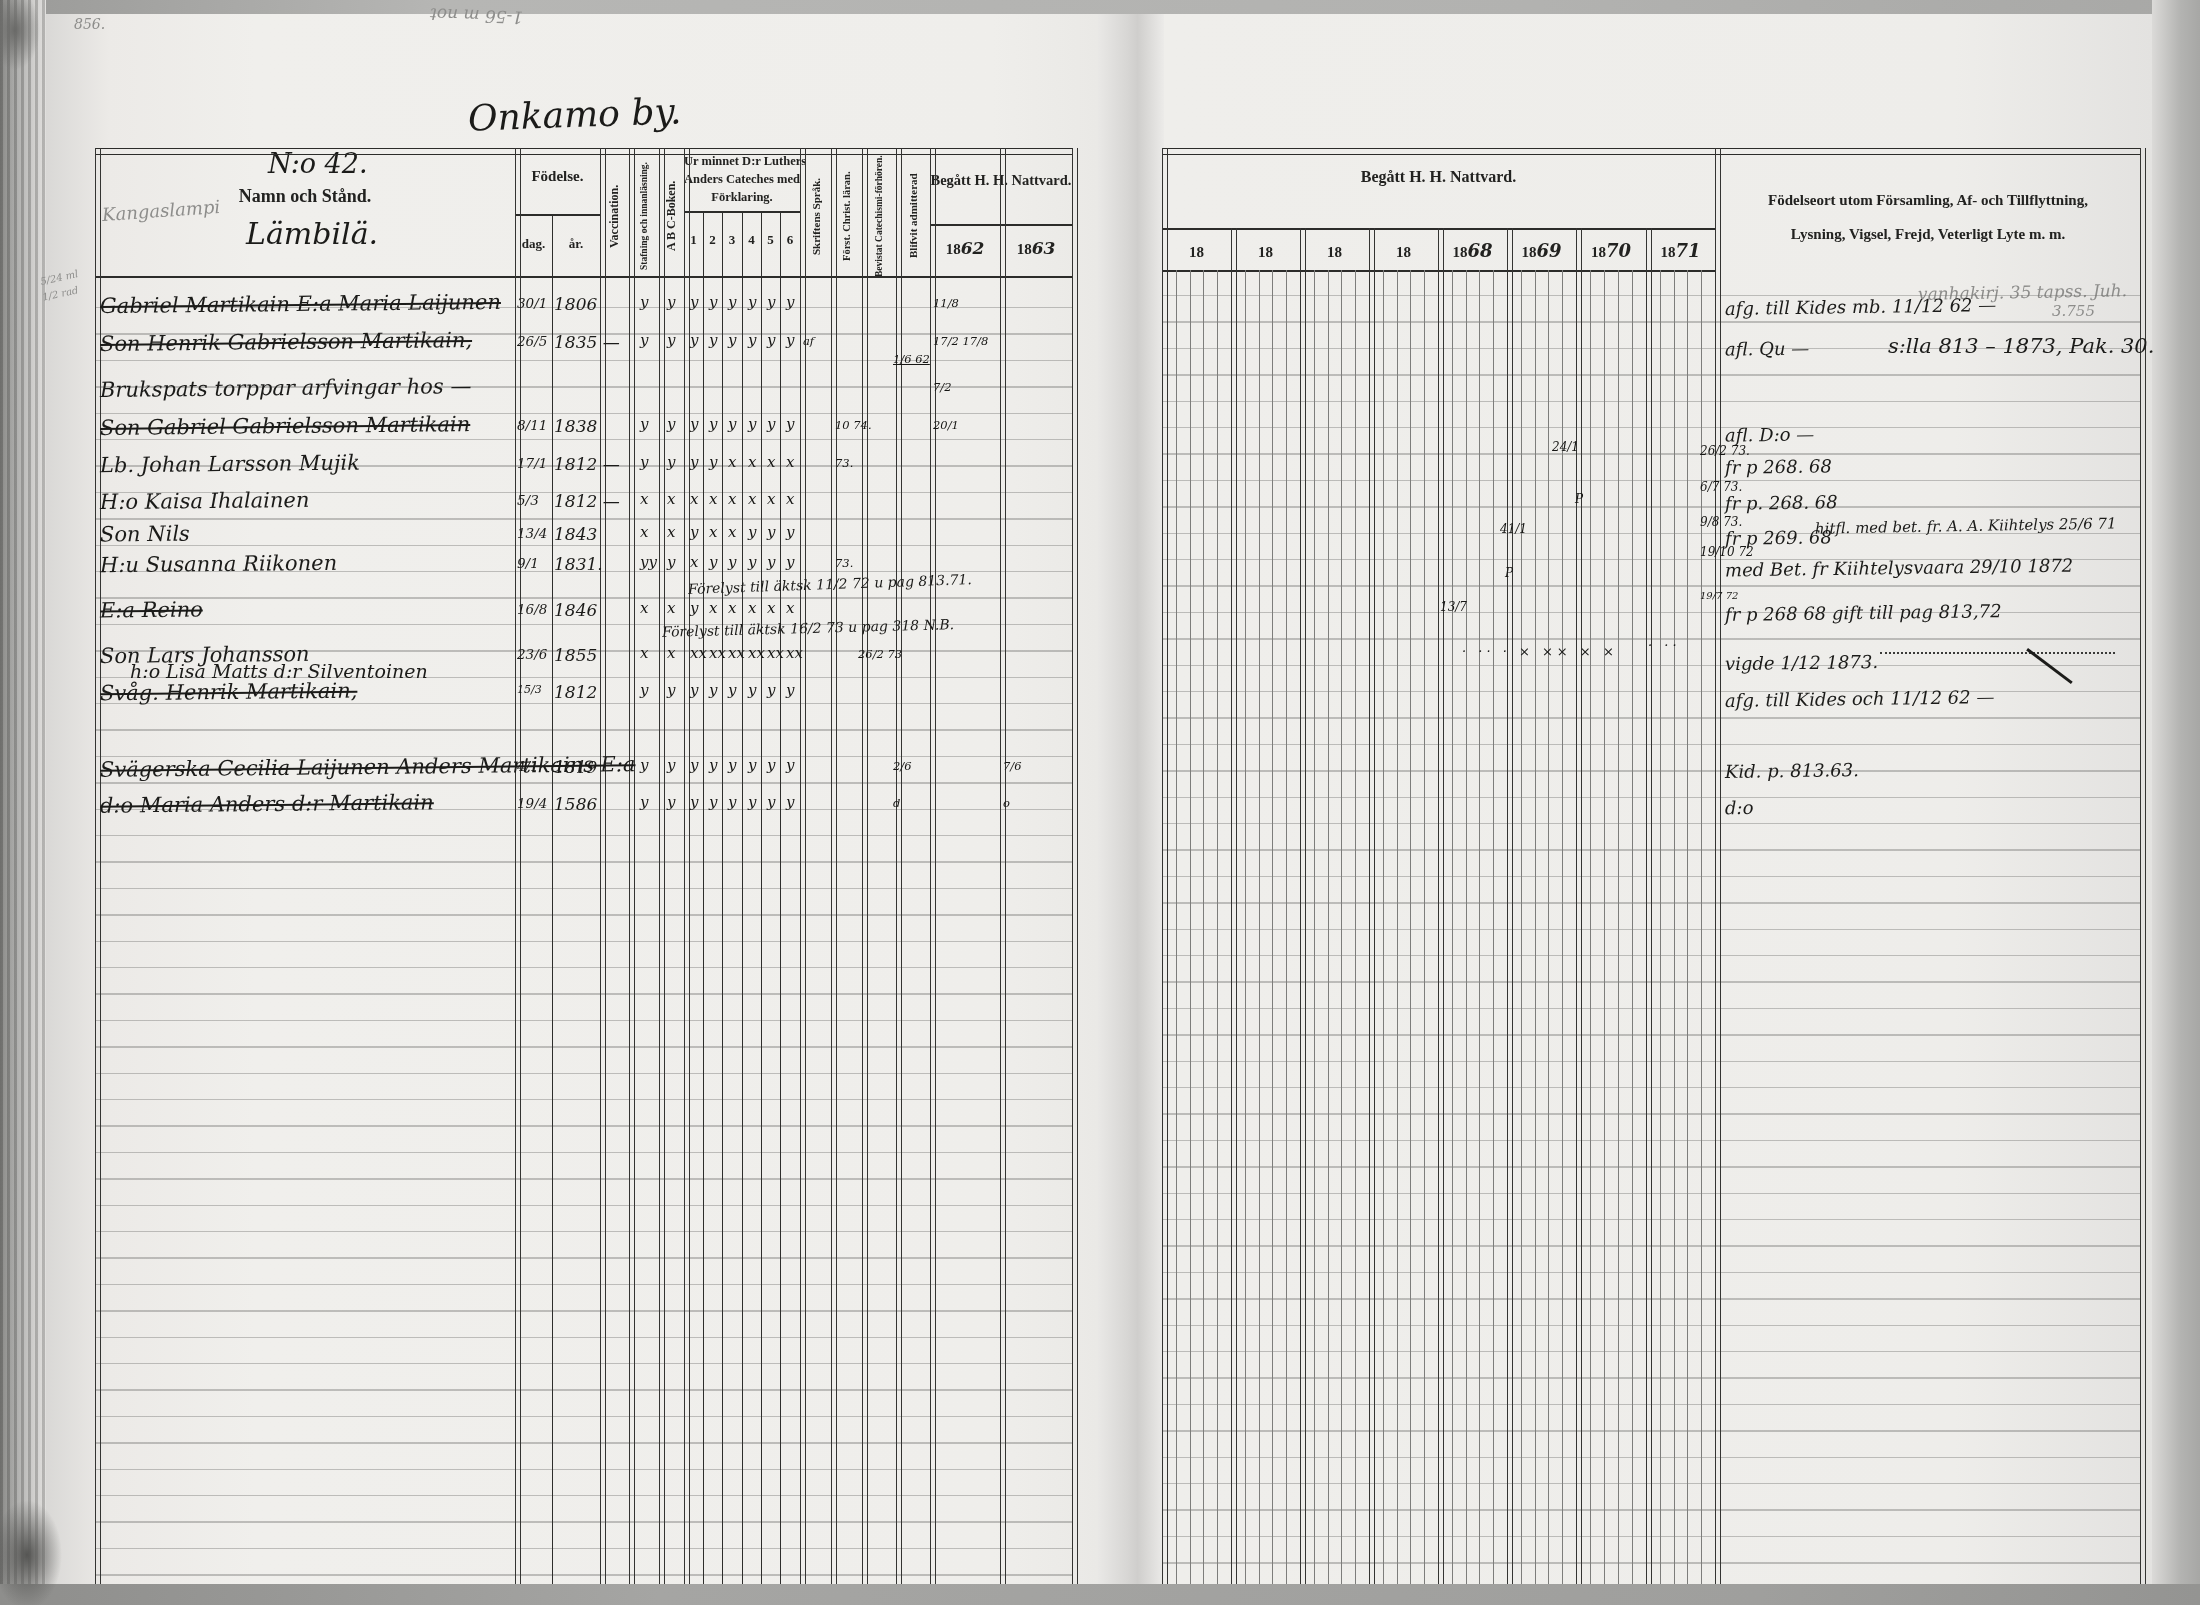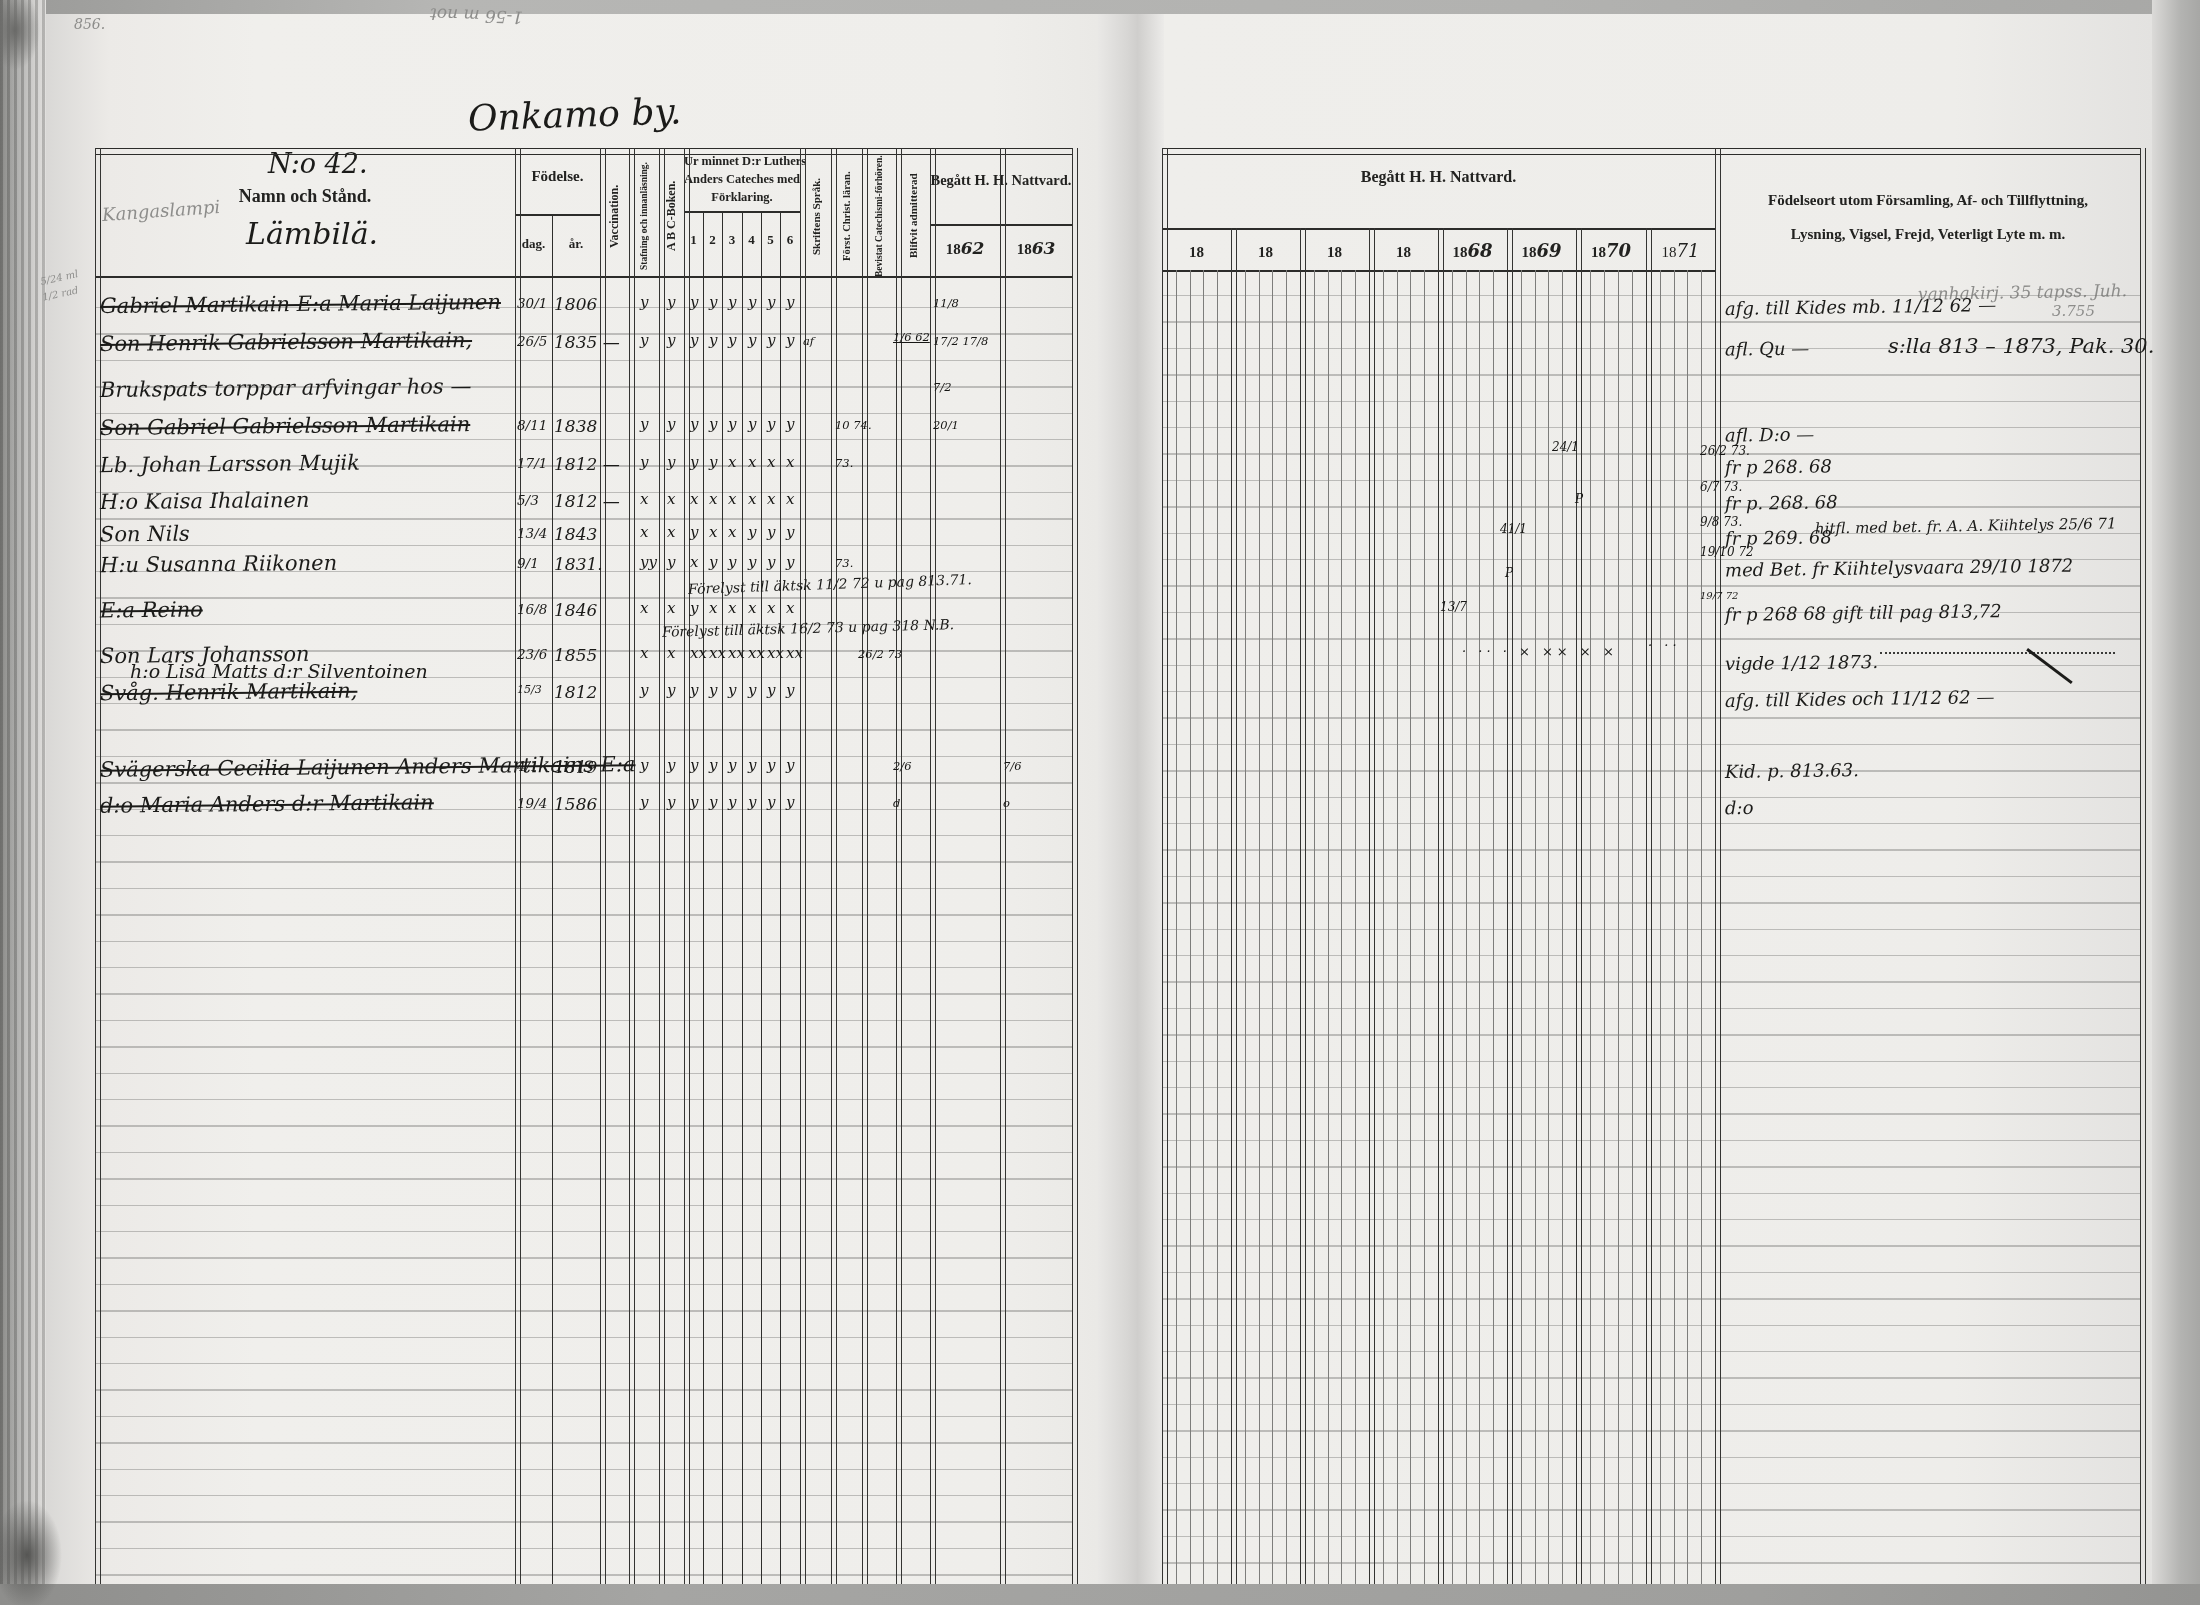--- a/index.html
+++ b/index.html
@@ -177,21 +177,21 @@
       <div class="vthin" style="left: 1673.6px; top: 270px; height: 1314px;"></div>
       <div class="vthin" style="left: 1687.4px; top: 270px; height: 1314px;"></div>
       <div class="vthin" style="left: 1701.2px; top: 270px; height: 1314px;"></div>
       <div class="printed center" style="left: 1162px; top: 240px; width: 69px; font-size: 15px; font-weight: bold;"><span>18</span><span style="font-family: &quot;DejaVu Serif&quot;, serif; font-style: italic; font-size: 18px;"></span></div>
       <div class="printed center" style="left: 1231px; top: 240px; width: 69px; font-size: 15px; font-weight: bold;"><span>18</span><span style="font-family: &quot;DejaVu Serif&quot;, serif; font-style: italic; font-size: 18px;"></span></div>
       <div class="printed center" style="left: 1300px; top: 240px; width: 69px; font-size: 15px; font-weight: bold;"><span>18</span><span style="font-family: &quot;DejaVu Serif&quot;, serif; font-style: italic; font-size: 18px;"></span></div>
       <div class="printed center" style="left: 1369px; top: 240px; width: 69px; font-size: 15px; font-weight: bold;"><span>18</span><span style="font-family: &quot;DejaVu Serif&quot;, serif; font-style: italic; font-size: 18px;"></span></div>
       <div class="printed center" style="left: 1438px; top: 240px; width: 69px; font-size: 15px; font-weight: bold;"><span>18</span><span style="font-family: &quot;DejaVu Serif&quot;, serif; font-style: italic; font-size: 18px;">68</span></div>
       <div class="printed center" style="left: 1507px; top: 240px; width: 69px; font-size: 15px; font-weight: bold;"><span>18</span><span style="font-family: &quot;DejaVu Serif&quot;, serif; font-style: italic; font-size: 18px;">69</span></div>
       <div class="printed center" style="left: 1576px; top: 240px; width: 70px; font-size: 15px; font-weight: bold;"><span>18</span><span style="font-family: &quot;DejaVu Serif&quot;, serif; font-style: italic; font-size: 18px;">70</span></div>
-      <div class="printed center" style="left: 1646px; top: 240px; width: 69px; font-size: 15px; font-weight: normal;"><span>18</span><span style="font-family: &quot;DejaVu Serif&quot;, serif; font-style: italic; font-size: 18px;">71</span></div>
+      <div class="printed center" style="left: 1646px; top: 240px; width: 69px; font-size: 15px; font-weight: bold;"><span>18</span><span style="font-family: &quot;DejaVu Serif&quot;, serif; font-style: italic; font-size: 18px;">71</span></div>
       <div class="hand struck" style="left: 100px; top: 292px; font-size: 21px; transform: rotate(-0.6deg);">Gabriel Martikain E:a Maria Laijunen</div>
       <div class="hand" style="left: 517px; top: 295px; font-size: 13.5px;">30/1</div>
       <div class="hand" style="left: 554px; top: 294px; font-size: 17px;">1806</div>
       <div class="mark" style="left: 640px; top: 293px;">y</div>
       <div class="mark" style="left: 667px; top: 293px;">y</div>
       <div class="mark" style="left: 690px; top: 293px;">y</div>
       <div class="mark" style="left: 709px; top: 293px;">y</div>
       <div class="mark" style="left: 728px; top: 293px;">y</div>
       <div class="mark" style="left: 748px; top: 293px;">y</div>
       <div class="mark" style="left: 767px; top: 293px;">y</div>
@@ -202,21 +202,21 @@
       <div class="hand" style="left: 554px; top: 332px; font-size: 17px;">1835 —</div>
       <div class="mark" style="left: 640px; top: 331px;">y</div>
       <div class="mark" style="left: 667px; top: 331px;">y</div>
       <div class="mark" style="left: 690px; top: 331px;">y</div>
       <div class="mark" style="left: 709px; top: 331px;">y</div>
       <div class="mark" style="left: 728px; top: 331px;">y</div>
       <div class="mark" style="left: 748px; top: 331px;">y</div>
       <div class="mark" style="left: 767px; top: 331px;">y</div>
       <div class="mark" style="left: 786px; top: 331px;">y</div>
       <div class="frac" style="left: 803px; top: 334px;">af</div>
-      <div class="frac" style="left: 893px; top: 330px; text-decoration: underline;">1/6 62</div>
+      <div class="frac" style="left: 893px; top: 352px; text-decoration: underline;">1/6 62</div>
       <div class="frac" style="left: 933px; top: 334px;">17/2 17/8</div>
       <div class="hand" style="left: 100px; top: 376px; font-size: 21px; transform: rotate(-0.6deg);">Brukspats torppar arfvingar hos —</div>
       <div class="frac" style="left: 933px; top: 380px;">7/2</div>
       <div class="hand struck" style="left: 100px; top: 414px; font-size: 21px; transform: rotate(-0.6deg);">Son Gabriel Gabrielsson Martikain</div>
       <div class="hand" style="left: 517px; top: 417px; font-size: 13.5px;">8/11</div>
       <div class="hand" style="left: 554px; top: 416px; font-size: 17px;">1838</div>
       <div class="mark" style="left: 640px; top: 415px;">y</div>
       <div class="mark" style="left: 667px; top: 415px;">y</div>
       <div class="mark" style="left: 690px; top: 415px;">y</div>
       <div class="mark" style="left: 709px; top: 415px;">y</div>

